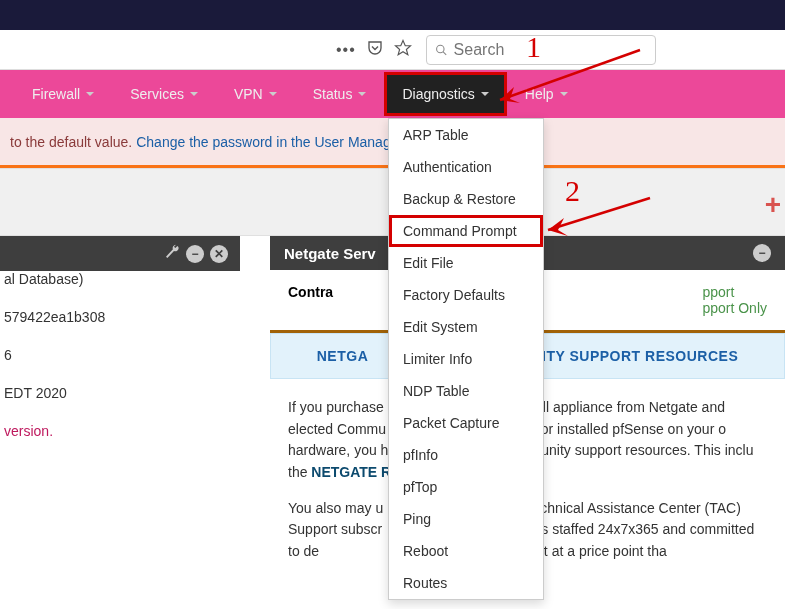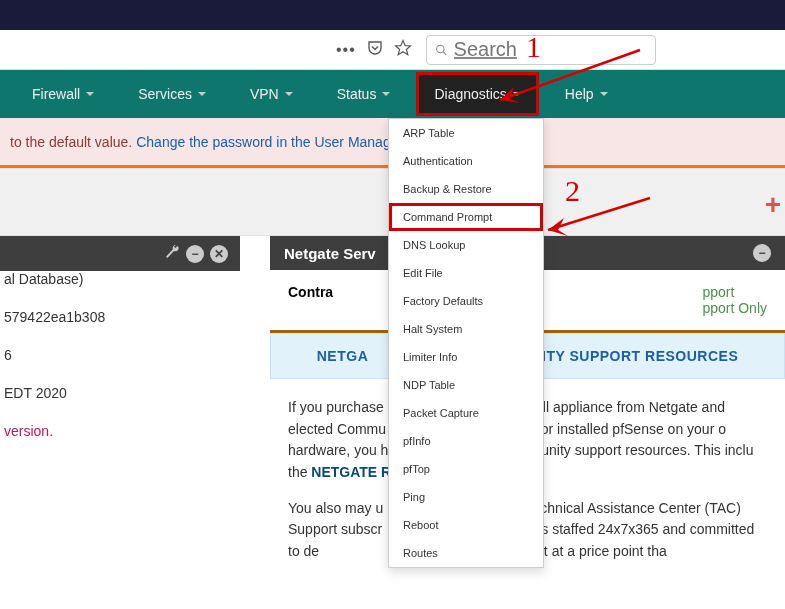--- a/index.html
+++ b/index.html
@@ -42,33 +42,32 @@
     border-radius: 4px;
     padding: 4px 8px;
     width: 230px;
     height: 30px;
     color: #888;
   }
   .search-box svg { width: 14px; height: 14px; fill: #888; margin-right: 6px; }
   .search-input {
     border: none;
     outline: none;
-    font-size: 20px;
+    font-size: 16px;
     color: #888;
     width: 100%;
     background: transparent;
-    text-decoration: underline;
   }
   .navbar {
-    background: #0f766e;
+    background: #ec4899;
     height: 48px;
     display: flex;
     align-items: center;
     padding-left: 14px;
-    gap: 8px;
+    gap: 0;
   }
   .nav-item {
     color: #eee;
     padding: 14px 18px;
     cursor: pointer;
     display: flex;
     align-items: center;
     gap: 6px;
     font-size: 14px;
   }
@@ -190,21 +189,21 @@
     width: 156px;
     background: #fff;
     border: 1px solid #ccc;
     box-shadow: 0 4px 10px rgba(0,0,0,0.15);
     z-index: 100;
   }
   .dropdown-item {
     padding: 8px 14px;
     color: #333;
     cursor: pointer;
-    font-size: 11px;
+    font-size: 14px;
   }
   .dropdown-item.highlighted {
     border: 3px solid #d40000;
     padding: 5px 11px;
   }
   
   .anno-label {
     position: absolute;
     color: #d40000;
     font-family: "Times New Roman", serif;
@@ -350,24 +349,23 @@
       </p>
     </div>
   </div>
 </div>
 
 <div class="dropdown">
   <div class="dropdown-item">ARP Table</div>
   <div class="dropdown-item">Authentication</div>
   <div class="dropdown-item">Backup &amp; Restore</div>
   <div class="dropdown-item highlighted">Command Prompt</div>
-  <div class="dropdown-item">DNS Lookup</div>
   <div class="dropdown-item">Edit File</div>
   <div class="dropdown-item">Factory Defaults</div>
-  <div class="dropdown-item">Halt System</div>
+  <div class="dropdown-item">Edit System</div>
   <div class="dropdown-item">Limiter Info</div>
   <div class="dropdown-item">NDP Table</div>
   <div class="dropdown-item">Packet Capture</div>
   <div class="dropdown-item">pfInfo</div>
   <div class="dropdown-item">pfTop</div>
   <div class="dropdown-item">Ping</div>
   <div class="dropdown-item">Reboot</div>
   <div class="dropdown-item">Routes</div>
 </div>
 

